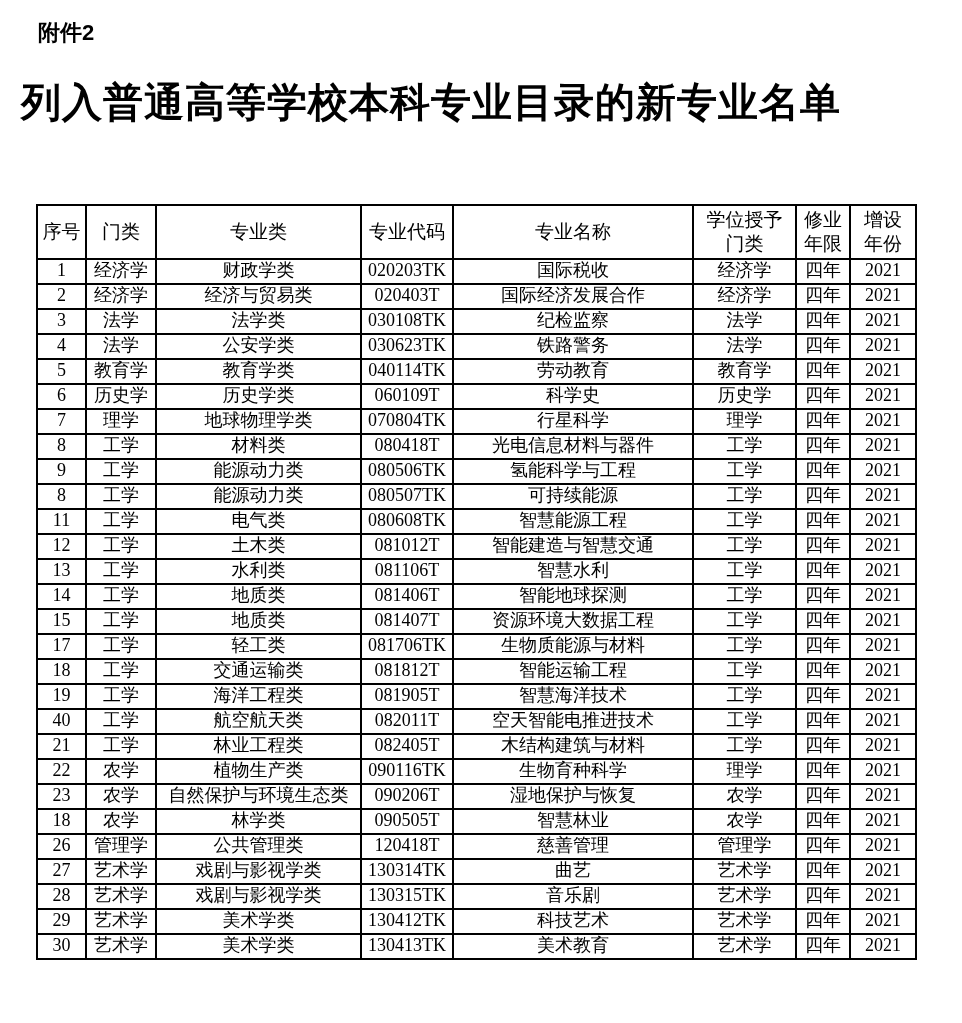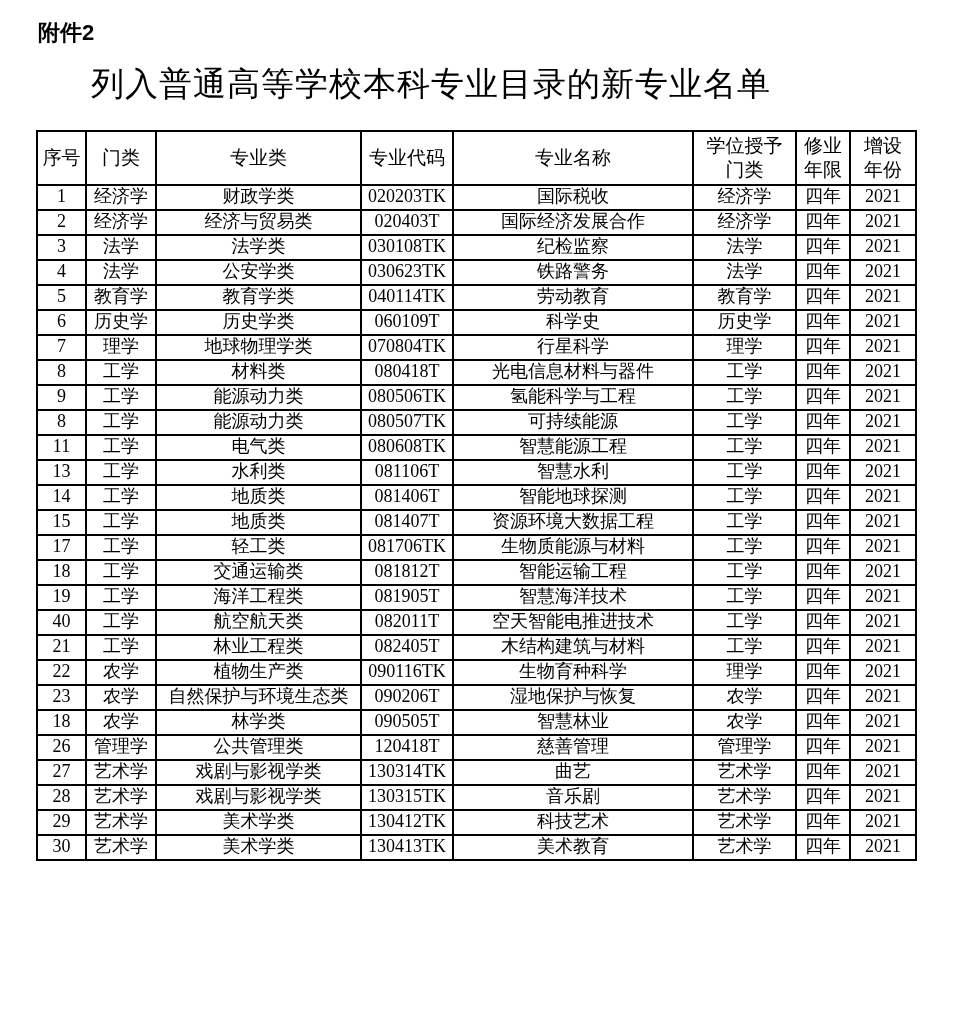--- a/index.html
+++ b/index.html
@@ -19,31 +19,31 @@
   }
   .attachment-label {
     margin-left: 38px;
     font-size: 22px;
     font-weight: bold;
     font-family: "Liberation Sans", sans-serif;
     letter-spacing: 0px;
   }
   .doc-title {
     text-align: center;
-    font-size: 33px;
-    font-weight: normal;
+    font-size: 40px;
+    font-weight: bold;
     font-family: "Liberation Sans", sans-serif;
-    margin-top: 14px;
+    margin-top: 27px;
     letter-spacing: 1px;
   }
   table.majors {
     border-collapse: collapse;
     table-layout: fixed;
     width: 879px;
-    margin: 23px 0 0 36px;
+    margin: 74px 0 0 36px;
   }
   table.majors th,
   table.majors td {
     border: 2px solid #000000;
     text-align: center;
     vertical-align: middle;
     overflow: hidden;
   }
   table.majors th {
     font-family: "Liberation Sans", sans-serif;
@@ -207,20 +207,30 @@
           <td class="num">11</td>
           <td>工学</td>
           <td>电气类</td>
           <td class="num">080608TK</td>
           <td>智慧能源工程</td>
           <td>工学</td>
           <td>四年</td>
           <td class="num">2021</td>
         </tr>
         <tr>
+          <td class="num">12</td>
+          <td>工学</td>
+          <td>土木类</td>
+          <td class="num">081012T</td>
+          <td>智能建造与智慧交通</td>
+          <td>工学</td>
+          <td>四年</td>
+          <td class="num">2021</td>
+        </tr>
+        <tr>
           <td class="num">13</td>
           <td>工学</td>
           <td>水利类</td>
           <td class="num">081106T</td>
           <td>智慧水利</td>
           <td>工学</td>
           <td>四年</td>
           <td class="num">2021</td>
         </tr>
         <tr>

